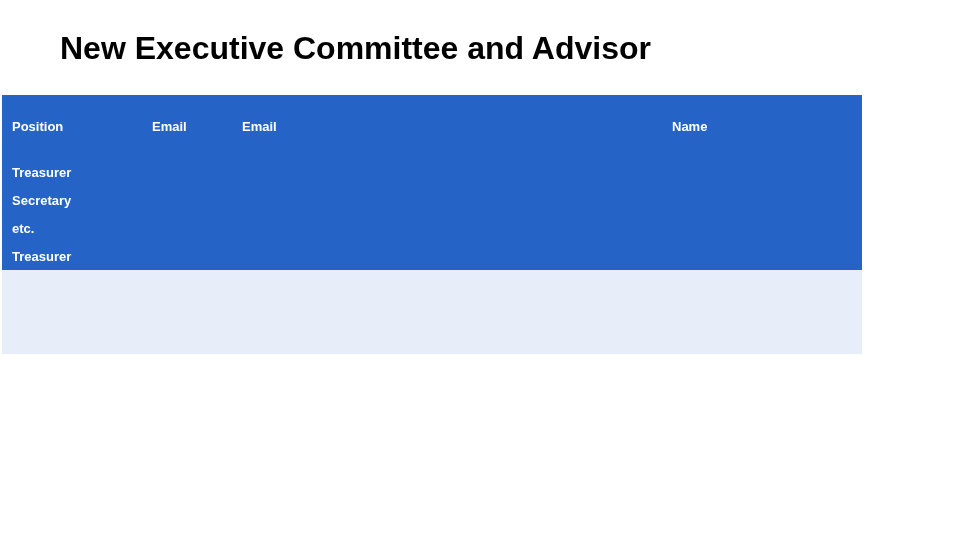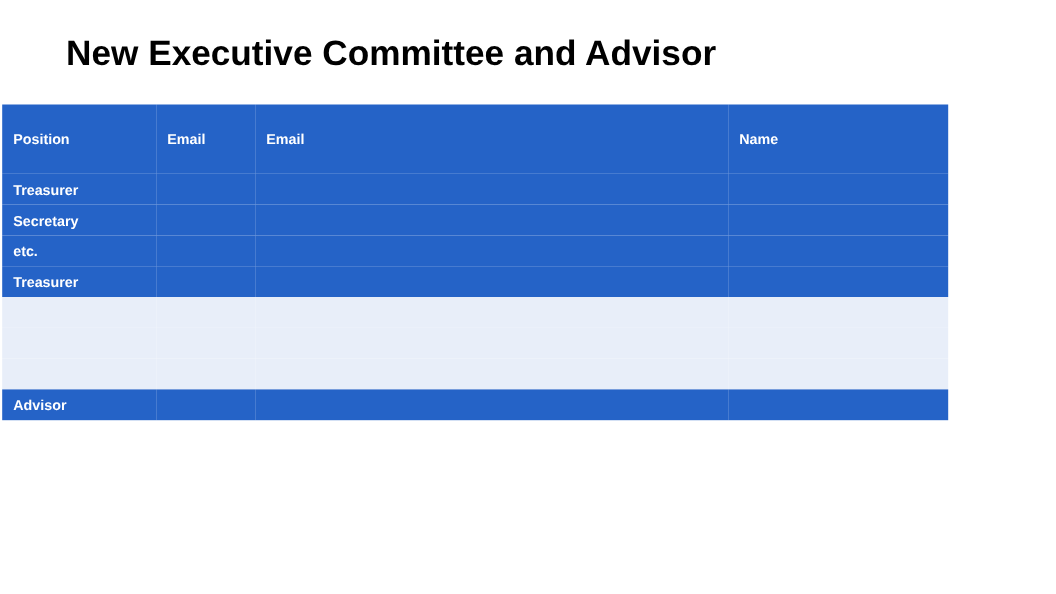--- a/index.html
+++ b/index.html
@@ -137,22 +137,16 @@
             <td class="col-title"></td>
             <td class="col-name"></td>
             <td class="col-email"></td>
           </tr>
           <tr class="empty-row">
             <td class="col-position"></td>
             <td class="col-title"></td>
             <td class="col-name"></td>
             <td class="col-email"></td>
           </tr>
-          <tr class="position-row">
-            <td class="col-position">Advisor</td>
-            <td class="col-title"></td>
-            <td class="col-name"></td>
-            <td class="col-email"></td>
-          </tr>
         </tbody>
     </table>
   </div>
 </div>
 
 </body></html>

